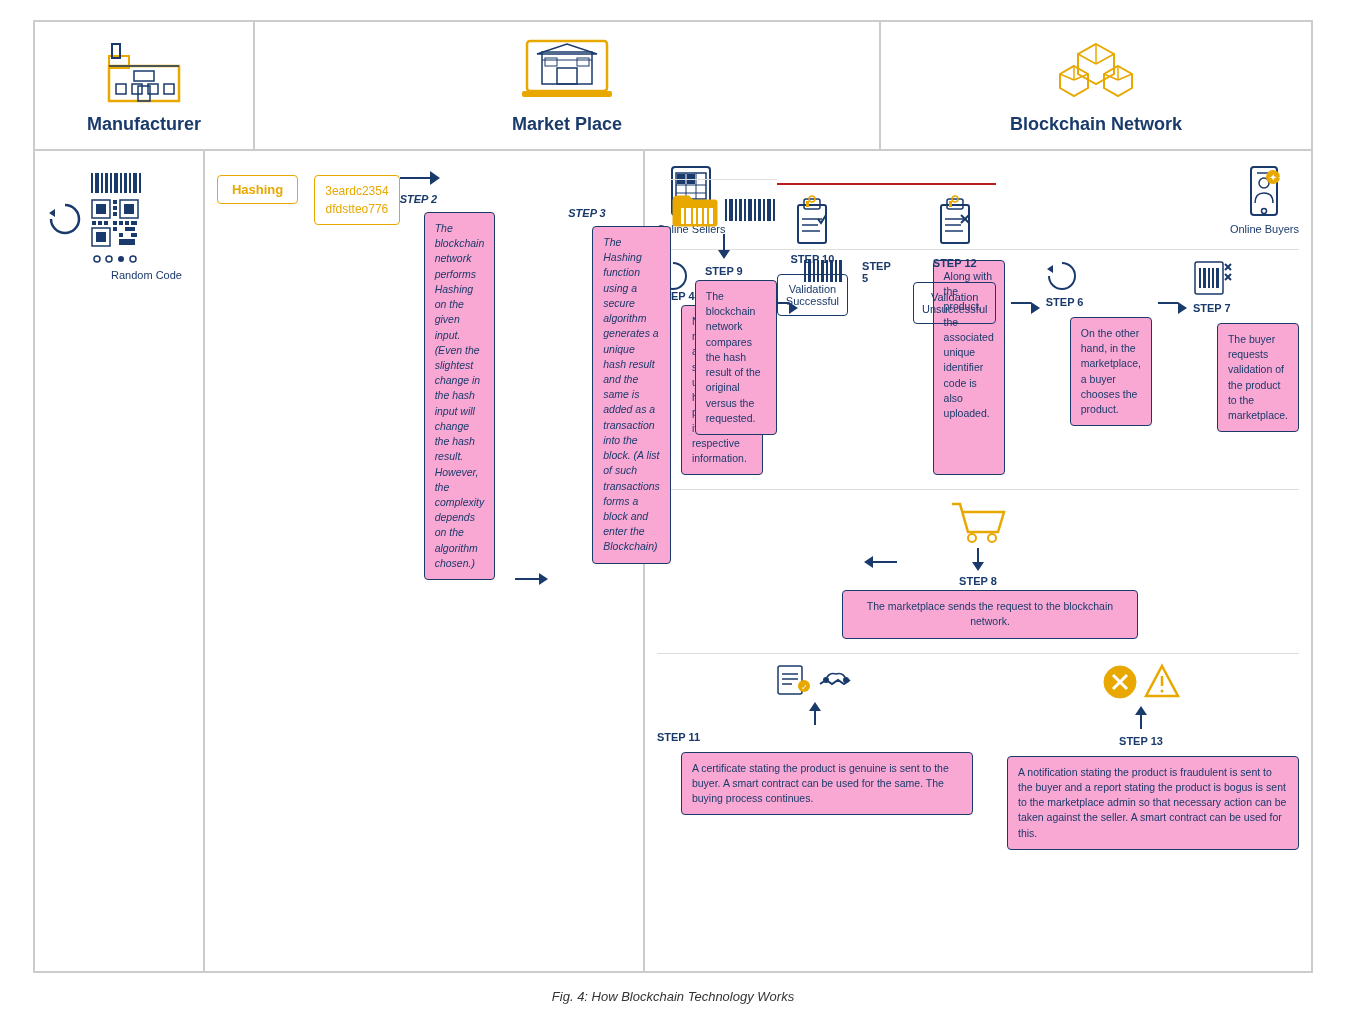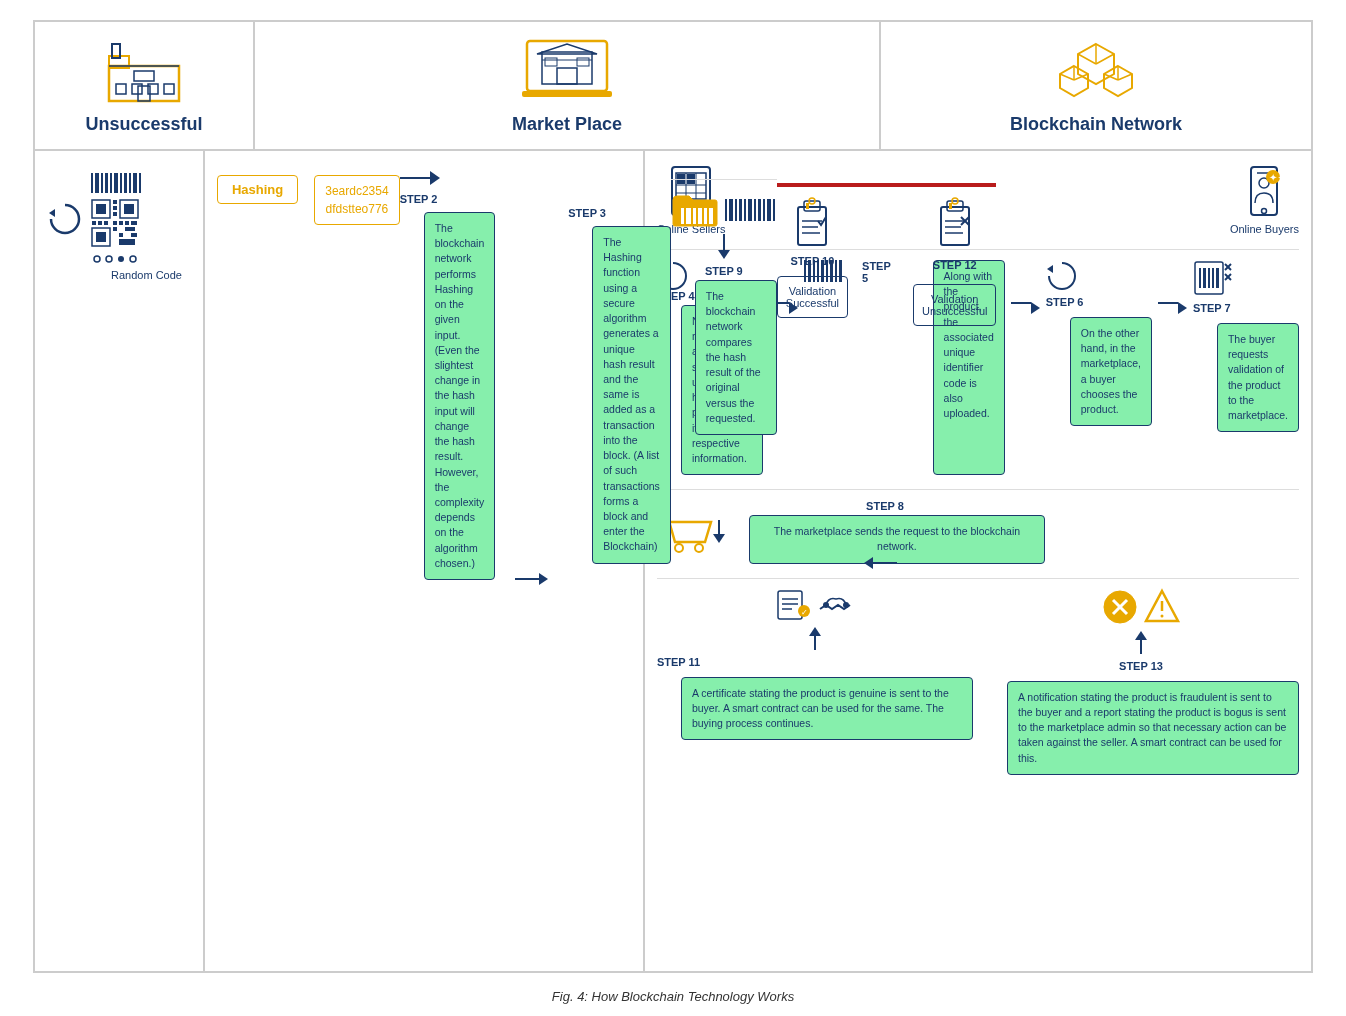--- a/index.html
+++ b/index.html
@@ -69,21 +69,21 @@
       flex-direction: column;
     }
     
     .step-box {
       border: 1.5px solid #1a3a6b;
       border-radius: 4px;
       padding: 8px 10px;
       font-size: 11px;
       color: #1a3a6b;
       line-height: 1.4;
-      background: #86efac;
+      background: #f9a8d4;
       margin-left: 24px;
     }
     .step-label {
       font-weight: bold;
       font-size: 11px;
       color: #1a3a6b;
       margin-bottom: 3px;
     }
     
     .icon-block {
@@ -133,20 +133,21 @@
       display: flex;
       gap: 16px;
       margin-bottom: 8px;
       align-items: flex-start;
       justify-content: space-around;
     }
     .bc-steps {
       display: flex;
       gap: 20px;
       margin-bottom: 10px;
+      font-style: italic;
     }
     .sellers-buyers-row {
       display: flex;
       justify-content: space-around;
       margin-bottom: 10px;
     }
     
     .step-content {
       font-size: 10.5px;
       color: #1a3a6b;
@@ -182,21 +183,21 @@
         <rect x="60" y="48" width="10" height="10" fill="none" stroke="#1a3a6b" stroke-width="1.5"></rect>
 
         <rect x="8" y="8" width="8" height="14" fill="none" stroke="#1a3a6b" stroke-width="2"></rect>
 
         <line x1="5" y1="30" x2="75" y2="30" stroke="#1a3a6b" stroke-width="1.5"></line>
 
         <rect x="30" y="35" width="20" height="10" fill="none" stroke="#1a3a6b" stroke-width="1.5"></rect>
 
         <rect x="34" y="50" width="12" height="15" fill="none" stroke="#1a3a6b" stroke-width="1.5"></rect>
       </svg>
-      <span class="header-title">Unsuccessful</span>
+      <span class="header-title">Manufacturer</span>
     </div>
     <div class="header-cell marketplace">
 
       <svg width="100" height="70" viewBox="0 0 100 70">
 
         <rect x="10" y="5" width="80" height="50" rx="3" fill="none" stroke="#e8a800" stroke-width="2.5"></rect>
 
         <rect x="5" y="55" width="90" height="6" rx="2" fill="#e8a800"></rect>
 
         <rect x="25" y="16" width="50" height="32" fill="none" stroke="#1a3a6b" stroke-width="1.5"></rect>
@@ -367,21 +368,21 @@
           <div style="border-left:6px solid transparent;border-right:6px solid transparent;border-top:9px solid #1a3a6b;"></div>
         </div>
         <div style="margin-top:6px;">
           <div class="step-label" style="text-align:center;">STEP 9</div>
           <div class="step-box step-content">
             <span>The blockchain network compares the hash result of the original versus the requested.</span>
           </div>
         </div>
       </div>
 
-      <div style="display:flex; gap:16px; margin-top:18px; border-top:4px solid #b91c1c; padding-top:12px;">
+      <div style="display:flex; gap:16px; margin-top:18px; border-top:2px solid #b91c1c; padding-top:12px;">
         <div style="flex:1; display:flex; flex-direction:column; align-items:center; gap:6px;">
 
           <svg width="44" height="50" viewBox="0 0 44 50">
             <rect x="8" y="8" width="28" height="38" rx="2" fill="none" stroke="#1a3a6b" stroke-width="2"></rect>
             <rect x="14" y="2" width="16" height="10" rx="2" fill="none" stroke="#1a3a6b" stroke-width="1.5"></rect>
             <rect x="16" y="4" width="3" height="6" fill="#e8a800"></rect>
 
             <circle cx="22" cy="2" r="3" fill="none" stroke="#e8a800" stroke-width="1.5"></circle>
 
             <line x1="12" y1="22" x2="32" y2="22" stroke="#1a3a6b" stroke-width="1.5"></line>
@@ -525,21 +526,21 @@
             <line x1="32" y1="14" x2="38" y2="20" stroke="#1a3a6b" stroke-width="2"></line>
             <line x1="38" y1="14" x2="32" y2="20" stroke="#1a3a6b" stroke-width="2"></line>
           </svg>
           <div class="step-label">STEP 7</div>
           <div class="step-box step-content">
             <span>The buyer requests validation of the product to the marketplace.</span>
           </div>
         </div>
       </div>
 
-      <div style="margin-top:14px; display:flex; flex-direction:row; align-items:center; border-top:1px solid #ddd; padding-top:10px;">
+      <div style="margin-top:14px; display:flex; flex-direction:column; align-items:center; border-top:1px solid #ddd; padding-top:10px;">
 
         <svg width="56" height="44" viewBox="0 0 56 44">
           <path d="M2 4 L10 4 L18 32 L48 32 L54 12 L12 12" fill="none" stroke="#e8a800" stroke-width="2.5"></path>
           <circle cx="22" cy="38" r="4" fill="none" stroke="#e8a800" stroke-width="2"></circle>
           <circle cx="42" cy="38" r="4" fill="none" stroke="#e8a800" stroke-width="2"></circle>
         </svg>
 
         <div style="display:flex;flex-direction:column;align-items:center;margin:4px 0;">
           <div style="width:2px;height:14px;background:#1a3a6b;"></div>
           <div style="border-left:6px solid transparent;border-right:6px solid transparent;border-top:9px solid #1a3a6b;"></div>

